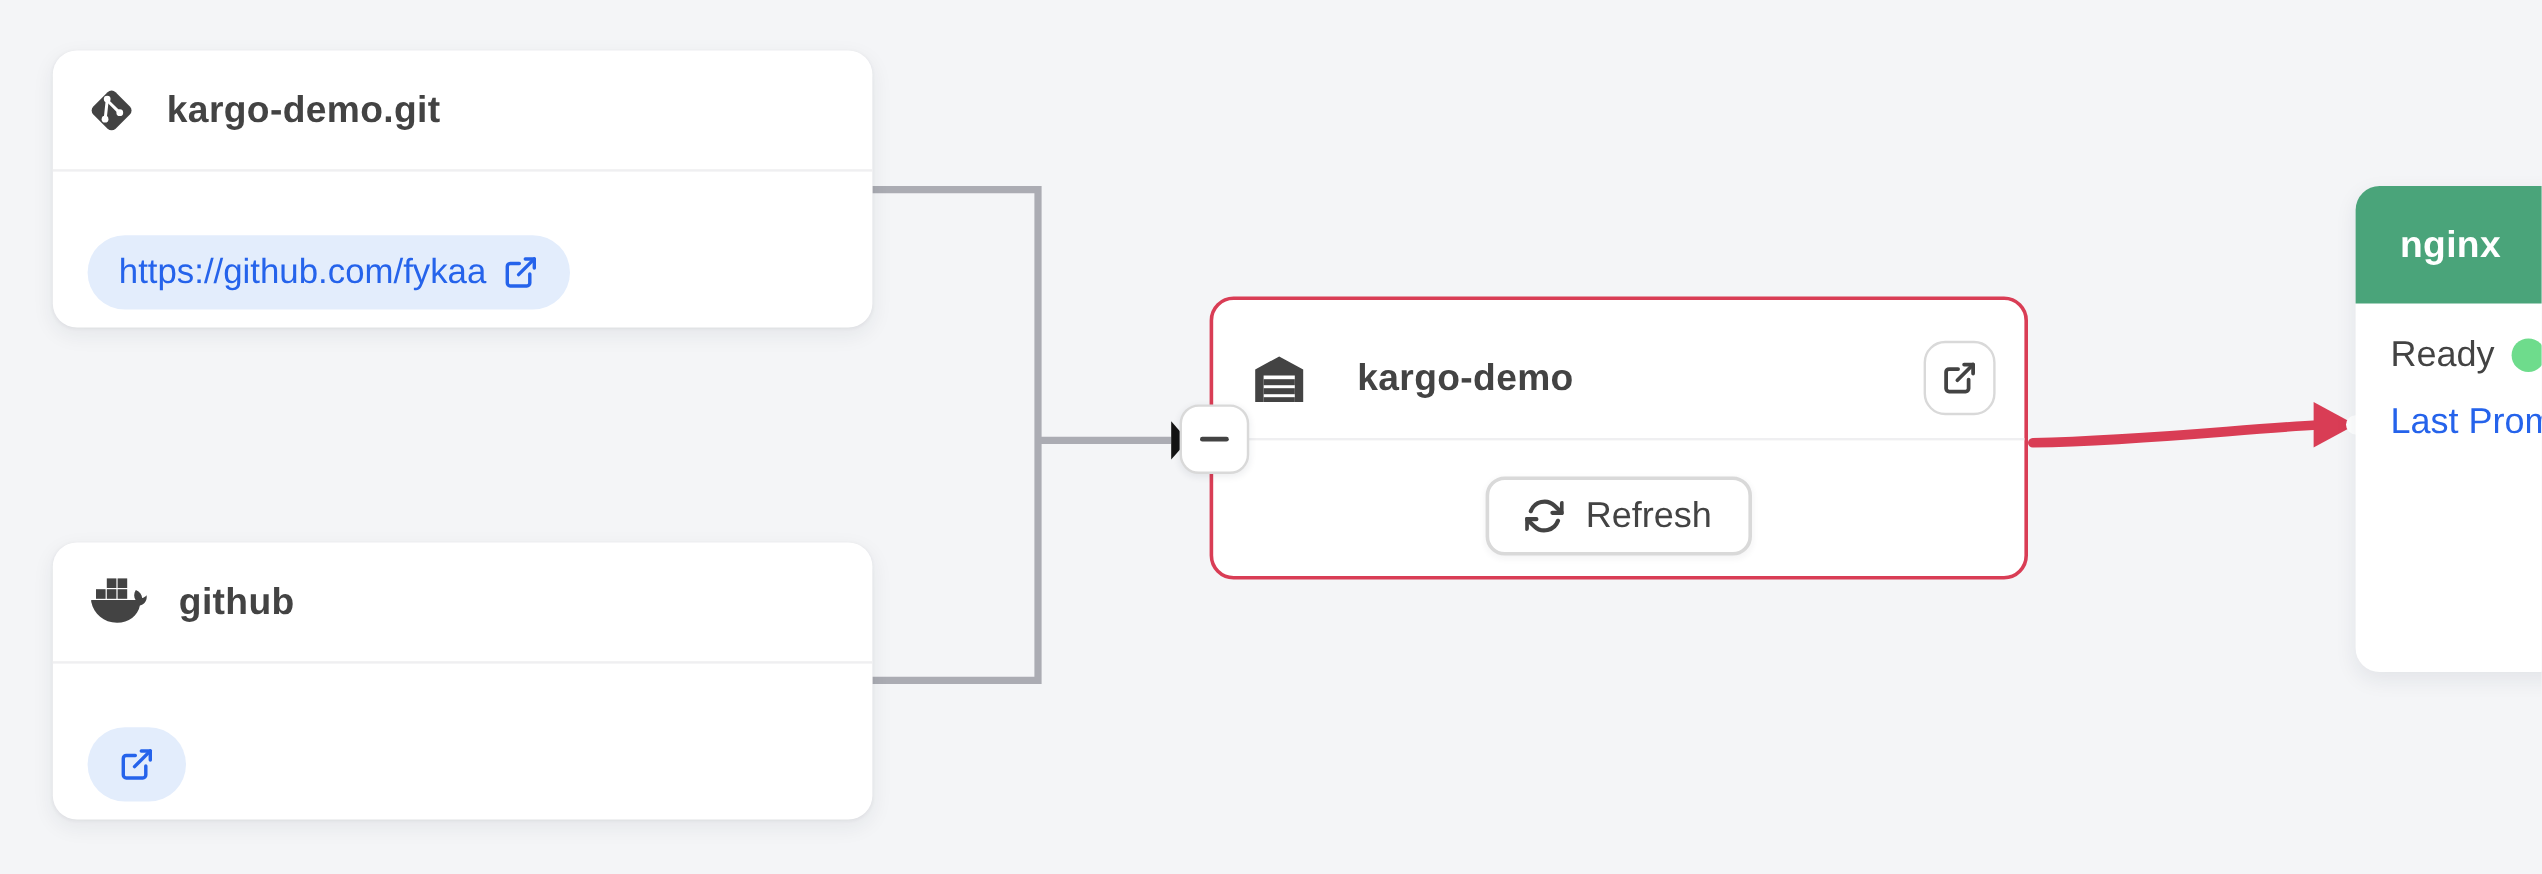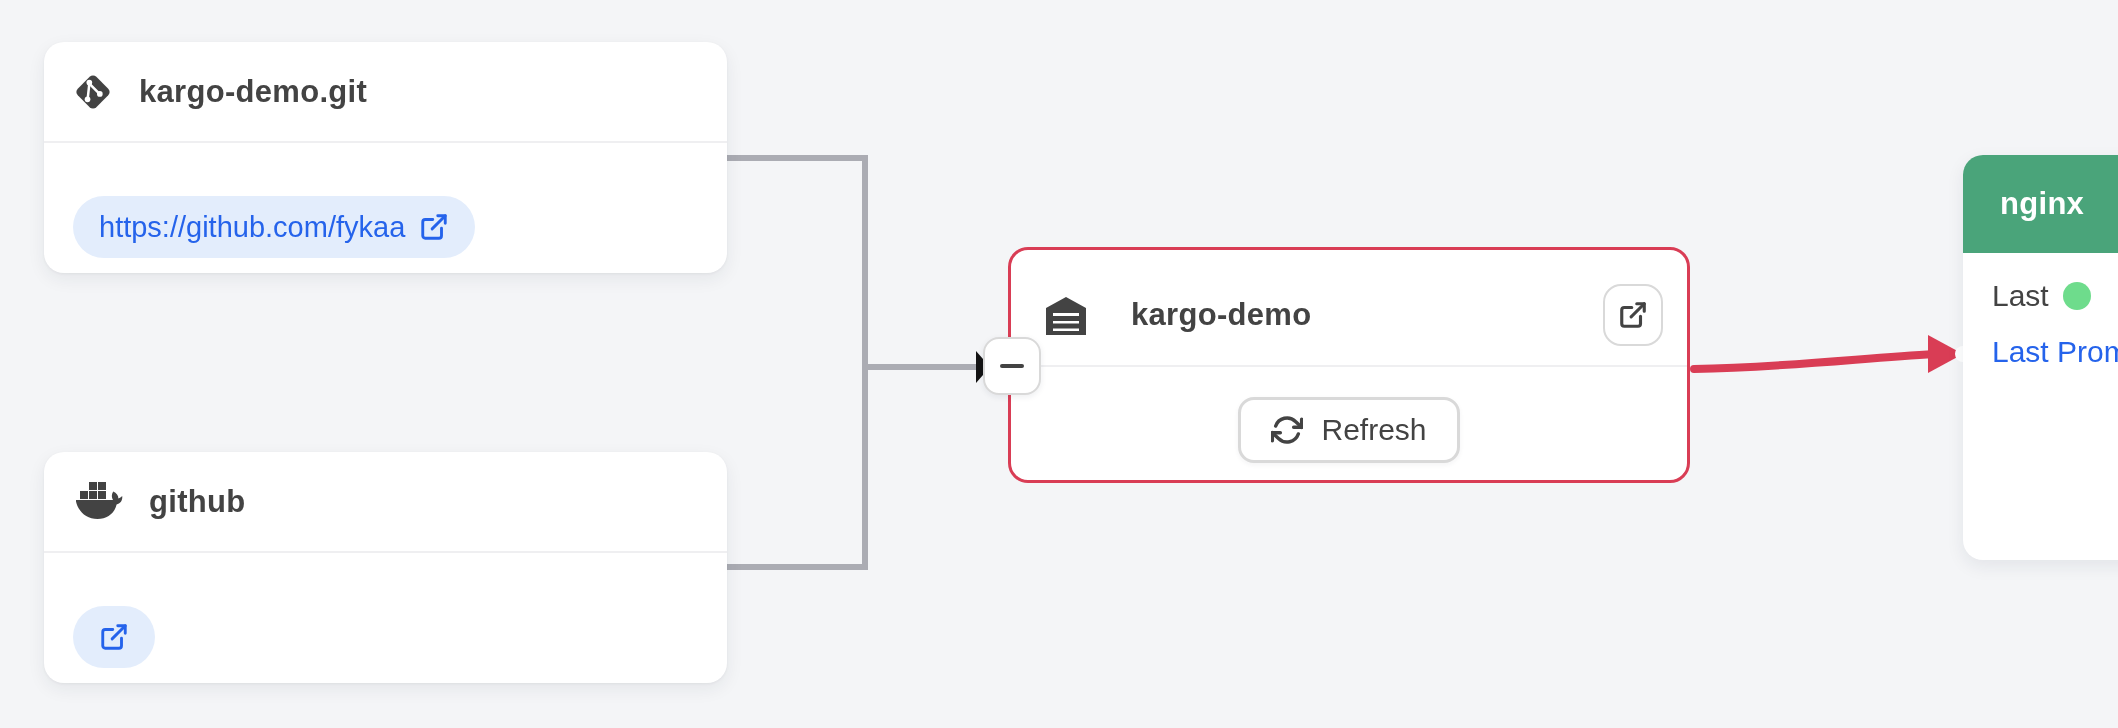--- a/index.html
+++ b/index.html
@@ -246,20 +246,20 @@
   <button class="collapse-btn">
     <span class="minus-bar"></span>
   </button>
 
   <div class="stage-card">
     <div class="stage-header">
       <span>nginx</span>
     </div>
     <div class="stage-body">
       <div class="stage-status-row">
-        <span>Last</span>
+        <span>Ready</span>
         <span class="status-dot"></span>
       </div>
       <a class="stage-link">Last Promotion</a>
     </div>
   </div>
 
 </div>
 
 </body></html>

